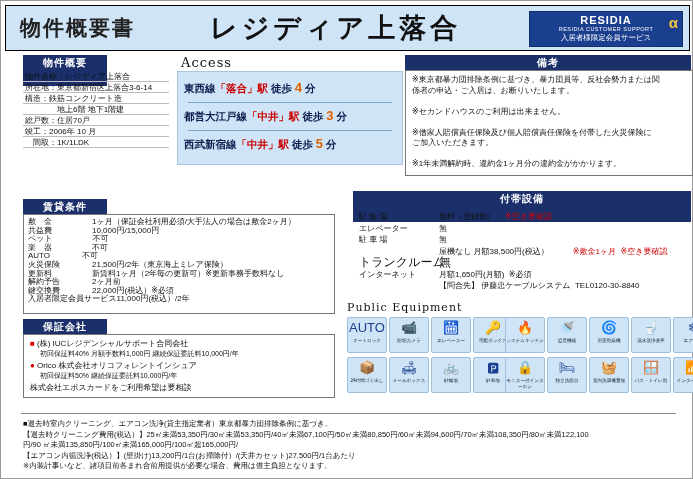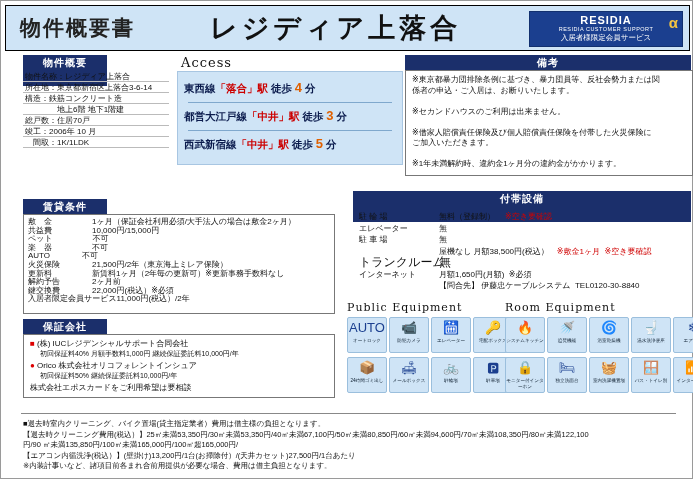--- a/index.html
+++ b/index.html
@@ -203,21 +203,21 @@
           <div style="font-size:8px;line-height:10px;white-space:pre;">株式会社エポスカードをご利用希望は要相談</div>
         </div>
       </div>
   </div>
 
   <div class="secbar fac-bar">付帯設備</div>
   <div id="fac-rows" style="position:absolute;left:358px;top:210px;">
       <div style="font-size: 8px; line-height: 11.5px; height: 11.5px; white-space: pre;"><span style="display:inline-block;width:80px;">駐 輪 場</span><span>無料（登録制）</span><span style="color:#d00000;margin-left:10px;">※空き要確認</span></div>
       <div style="font-size: 8px; line-height: 11.5px; height: 11.5px; white-space: pre;"><span style="display:inline-block;width:80px;">エレベーター</span><span>無</span></div>
       <div style="font-size: 8px; line-height: 11.5px; height: 11.5px; white-space: pre;"><span style="display:inline-block;width:80px;">駐 車 場</span><span>無</span></div>
-      <div style="font-size: 8px; line-height: 11.5px; height: 11.5px; white-space: pre;"><span style="display:inline-block;width:80px;"></span><span>屋機なし 月額38,500円(税込）</span><span style="color:#d00000;margin-left:8px;">※敷金1ヶ月  ※空き要確認</span></div>
+      <div style="font-size: 8px; line-height: 11.5px; height: 11.5px; white-space: pre;"><span style="display:inline-block;width:80px;"></span><span>屋機なし 月額38,500円(税込）</span><span style="color:#d00000;margin-left:24px;">※敷金1ヶ月  ※空き要確認</span></div>
       <div style="font-size: 12px; line-height: 11.5px; height: 11.5px; white-space: pre;"><span style="display:inline-block;width:80px;">トランクルーム</span><span>無</span></div>
       <div style="font-size: 8px; line-height: 11.5px; height: 11.5px; white-space: pre;"><span style="display:inline-block;width:80px;">インターネット</span><span>月額1,650円(月額)  ※必須</span></div>
       <div style="font-size: 8px; line-height: 11.5px; height: 11.5px; white-space: pre;"><span style="display:inline-block;width:80px;"></span><span>【問合先】 伊藤忠ケーブルシステム  TEL0120-30-8840</span></div>
     </div>
 
   <div class="eq-title" style="left:346px;top:300px;">Public Equipment</div>
   <div id="pub-icons">
       <div class="icon" style="left: 346px; top: 316px;">
         <span class="glyph">AUTO</span>
         <span class="cap">オートロック</span>
@@ -245,21 +245,20 @@
       <div class="icon" style="left: 430px; top: 356px;">
         <span class="glyph">🚲</span>
         <span class="cap">駐輪場</span>
       </div>
       <div class="icon" style="left: 472px; top: 356px;">
         <span class="glyph">🅿</span>
         <span class="cap">駐車場</span>
       </div>
     </div>
 
-  <div class="eq-title" style="left:504px;top:300px;">Room Equipment</div>
   <div id="room-icons">
       <div class="icon" style="left: 504px; top: 316px;">
         <span class="glyph">🔥</span>
         <span class="cap">システムキッチン</span>
       </div>
       <div class="icon" style="left: 546px; top: 316px;">
         <span class="glyph">🚿</span>
         <span class="cap">追焚機能</span>
       </div>
       <div class="icon" style="left: 588px; top: 316px;">
@@ -291,20 +290,20 @@
         <span class="cap">バス・トイレ別</span>
       </div>
       <div class="icon" style="left: 672px; top: 356px;">
         <span class="glyph">📶</span>
         <span class="cap">インターネット</span>
       </div>
     </div>
 
   <div class="footrule" style="top:412px;"></div>
   <div id="foot-lines">
-      <div class="note" style="left: 22px; top: 418px;">■退去時室内クリーニング、バイク置場(貸主指定業者）費用は借主様の負担となります。</div>
+      <div class="note" style="left: 22px; top: 418px;">■退去時室内クリーニング、エアコン洗浄(貸主指定業者）東京都暴力団排除条例に基づき。</div>
       <div class="note" style="left: 22px; top: 428.5px;">【退去時クリーニング費用(税込）】25㎡未満53,350円/30㎡未満53,350円/40㎡未満67,100円/50㎡未満80,850円/60㎡未満94,600円/70㎡未満108,350円/80㎡未満122,100</div>
       <div class="note" style="left: 22px; top: 439px;">円/90 ㎡未満135,850円/100㎡未満165,000円/100㎡超165,000円/</div>
       <div class="note" style="left: 22px; top: 449.5px;">【エアコン内循洗浄(税込）】(壁掛け)13,200円/1台(お掃除付）/(天井カセット)27,500円/1台あたり</div>
       <div class="note" style="left: 22px; top: 460px;">※内装計事いなど、諸項目前各まれ合前用提供が必要な場合、費用は借主負担となります。</div>
     </div>
 
 </div>
 
 </body></html>

